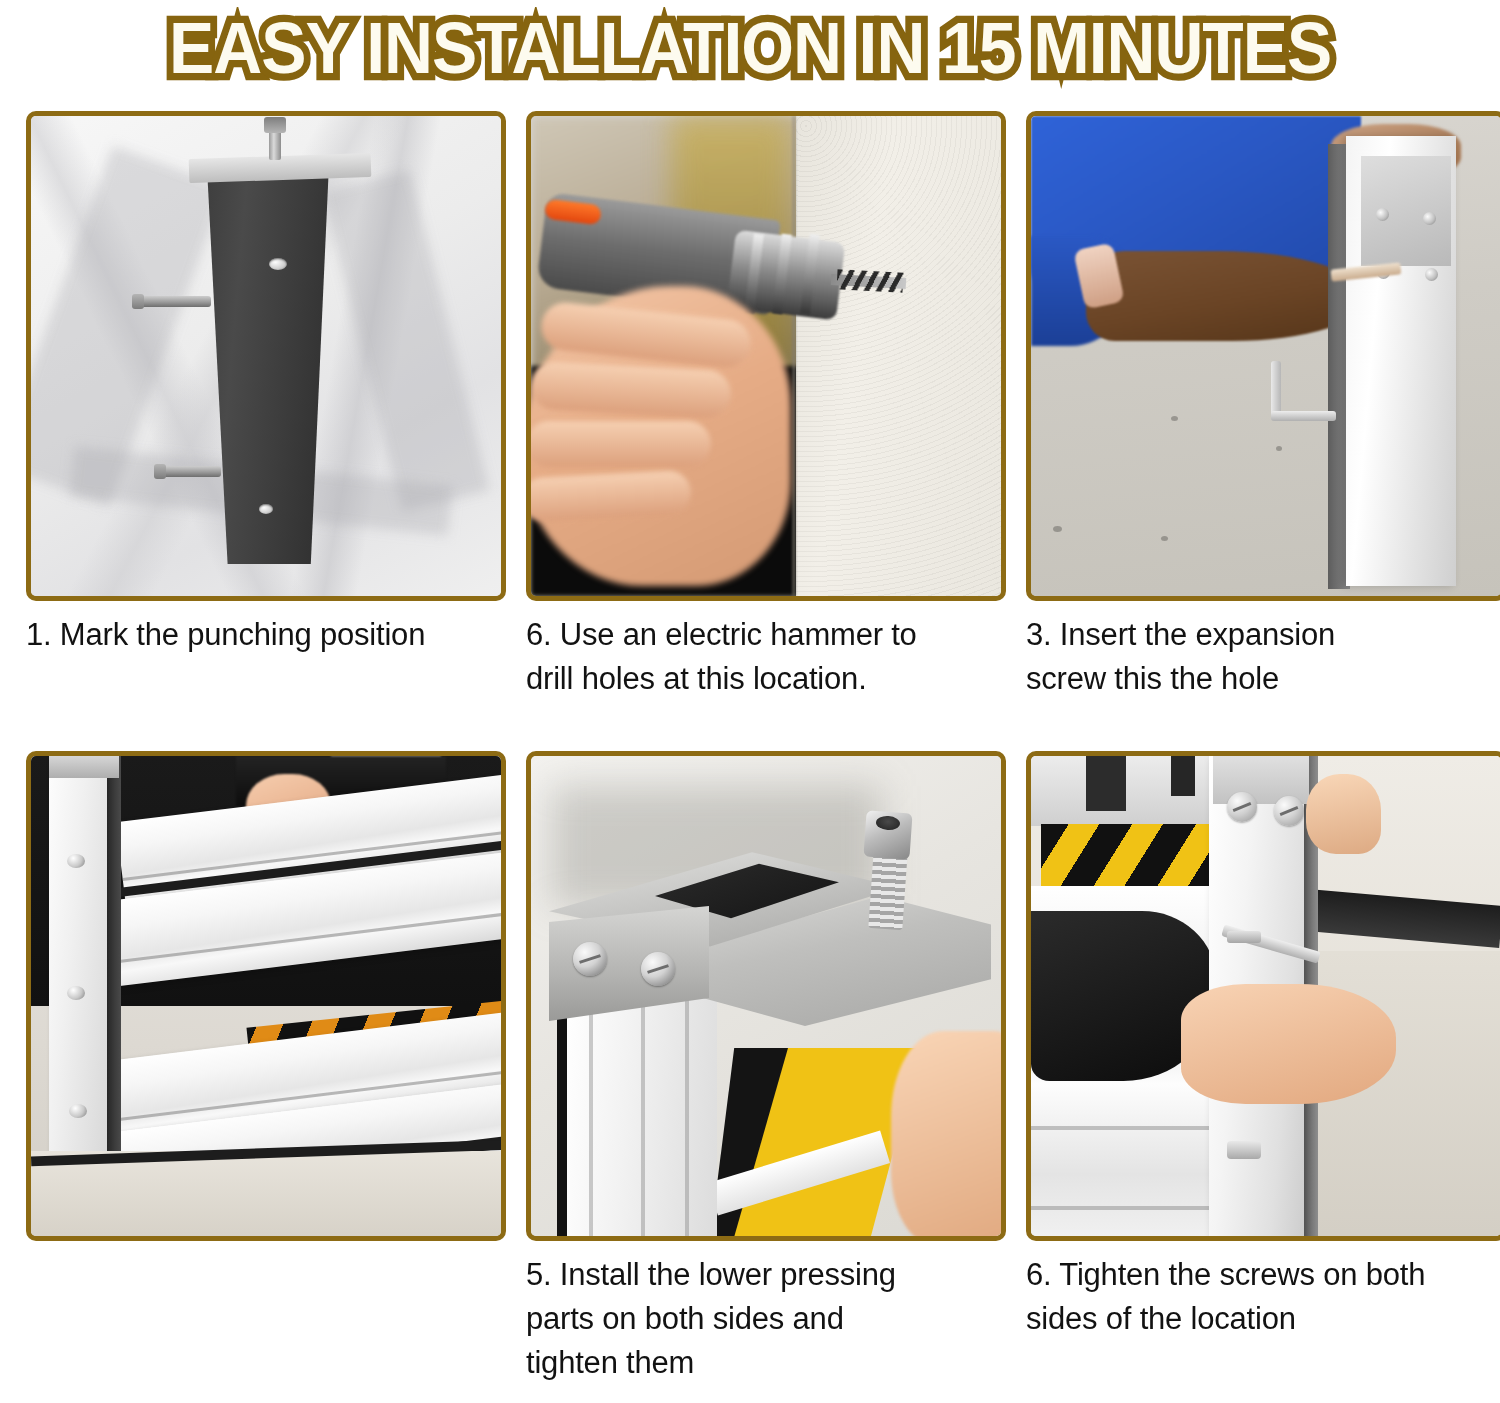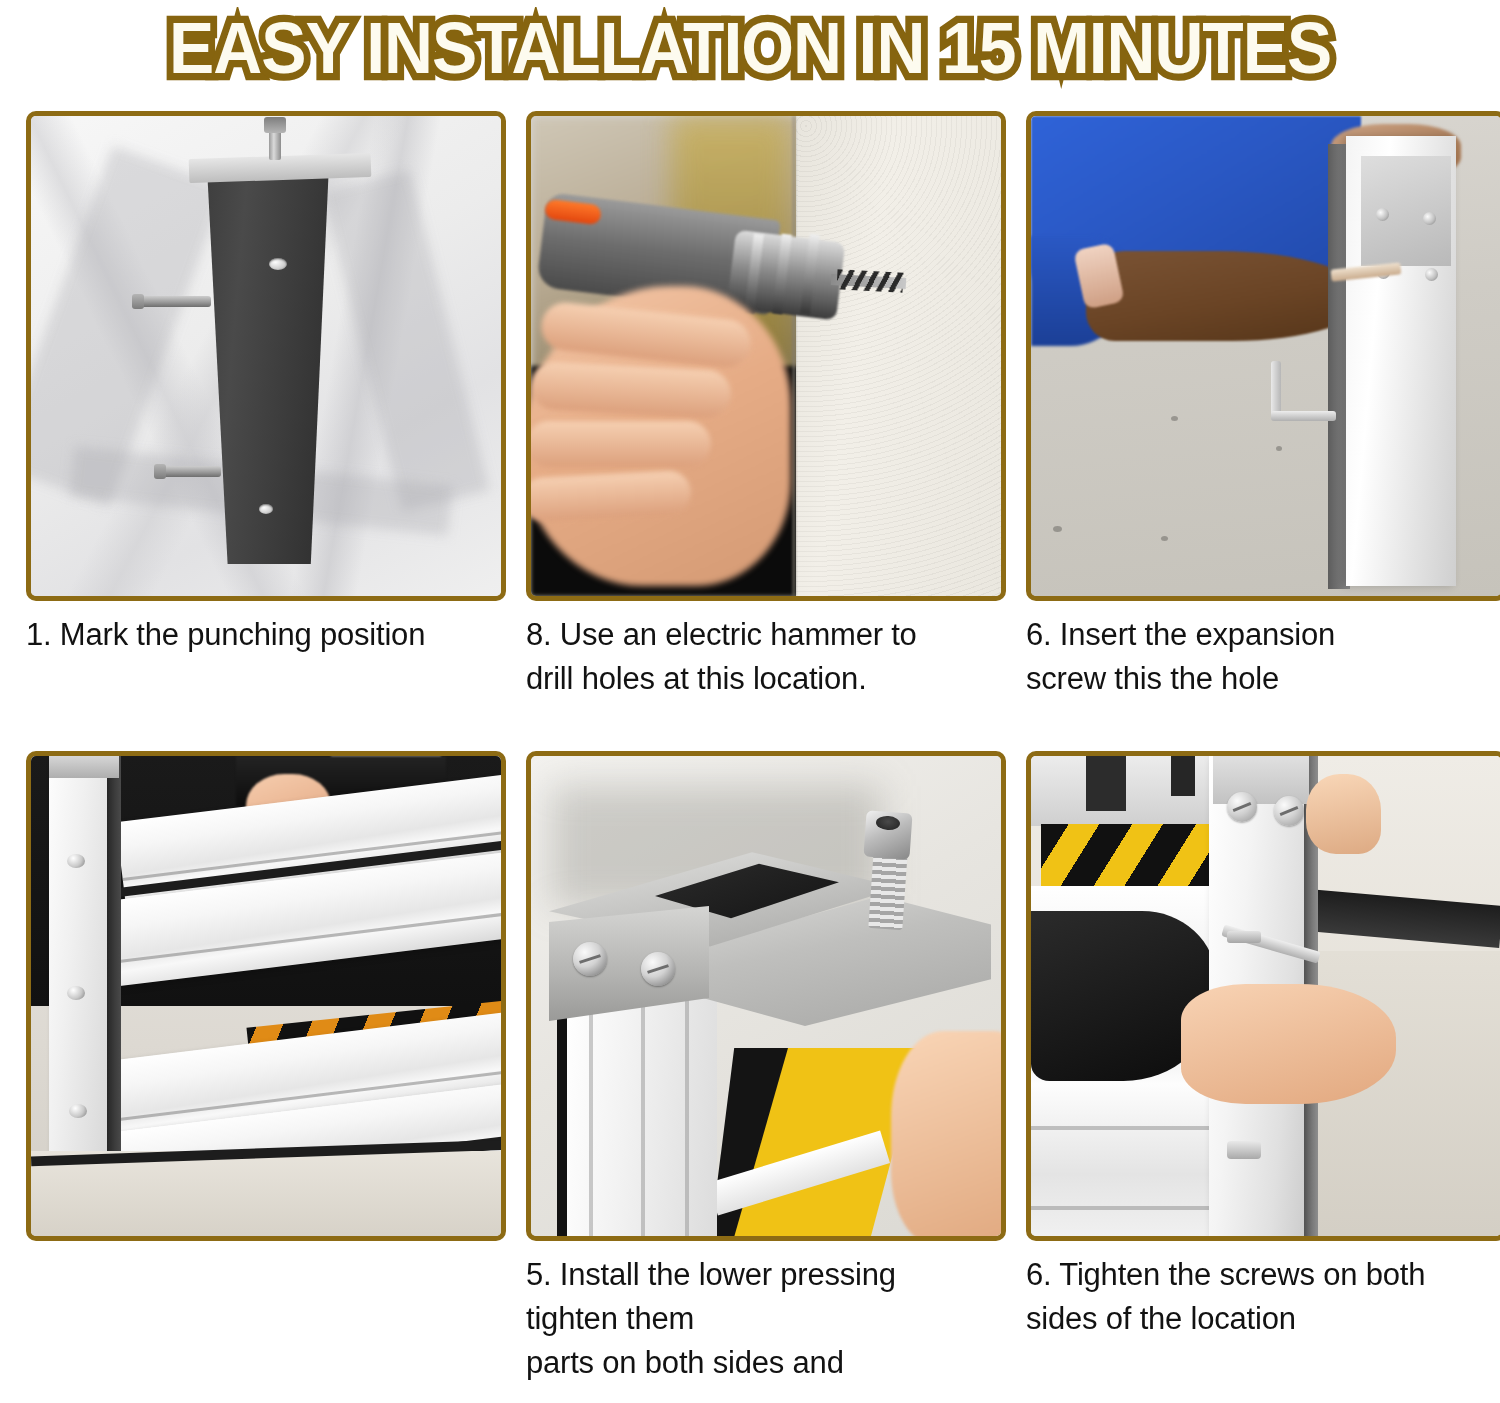--- a/index.html
+++ b/index.html
@@ -559,21 +559,21 @@
           <div class="p2-bit"></div>
           <div class="p2-bit-flute"></div>
           <div class="p2-hand"></div>
           <div class="p2-finger" style="left:10px;top:195px;width:210px;height:48px;transform:rotate(6deg);"></div>
           <div class="p2-finger" style="left:0px;top:250px;width:200px;height:48px;transform:rotate(3deg);"></div>
           <div class="p2-finger" style="left:-5px;top:305px;width:185px;height:46px;transform:rotate(0deg);"></div>
           <div class="p2-finger" style="left:-10px;top:358px;width:170px;height:44px;transform:rotate(-3deg);"></div>
         </div>
       </div>
       <div class="caption">
-        <span class="ln">8. Use an electric hammer to</span>
+        <span class="ln">6. Use an electric hammer to</span>
         <span class="ln">drill holes at this location.</span>
       </div>
     </div>
 
     <div class="cell">
       <div class="photo">
         <div class="scene">
           <div class="p3-floor"></div>
           <div class="p3-speck" style="left:140px;top:300px;width:7px;height:5px;"></div>
           <div class="p3-speck" style="left:245px;top:330px;width:6px;height:5px;"></div>
@@ -591,21 +591,21 @@
           <div class="p3-screw" style="left:345px;top:92px;"></div>
           <div class="p3-screw" style="left:392px;top:96px;"></div>
           <div class="p3-screw" style="left:346px;top:150px;"></div>
           <div class="p3-screw" style="left:394px;top:152px;"></div>
           <div class="p3-tool"></div>
           <div class="p3-wrench-v"></div>
           <div class="p3-wrench-h"></div>
         </div>
       </div>
       <div class="caption">
-        <span class="ln">6. Insert the expansion</span>
+        <span class="ln">3. Insert the expansion</span>
         <span class="ln">screw this the hole</span>
       </div>
     </div>
   </div>
 
   <div class="row row2" style="margin-top:18px;">
 
     <div class="cell first">
       <div class="photo">
         <div class="scene">
@@ -662,22 +662,22 @@
           <div class="p5-face"></div>
           <div class="p5-faceScrew" style="left:42px;top:186px;"></div>
           <div class="p5-faceScrew" style="left:110px;top:196px;"></div>
           <div class="p5-boltshaft"></div>
           <div class="p5-bolthead"></div>
           <div class="p5-bolthole"></div>
         </div>
       </div>
       <div class="caption">
         <span class="ln">5. Install the lower pressing</span>
+        <span class="ln">parts on both sides and</span>
         <span class="ln">tighten them</span>
-        <span class="ln">parts on both sides and</span>
       </div>
     </div>
 
     <div class="cell">
       <div class="photo">
         <div class="scene">
           <div class="p6-bg"></div>
           <div class="p6-wall"></div>
           <div class="p6-skirt"></div>
           <div class="p6-floor"></div>

